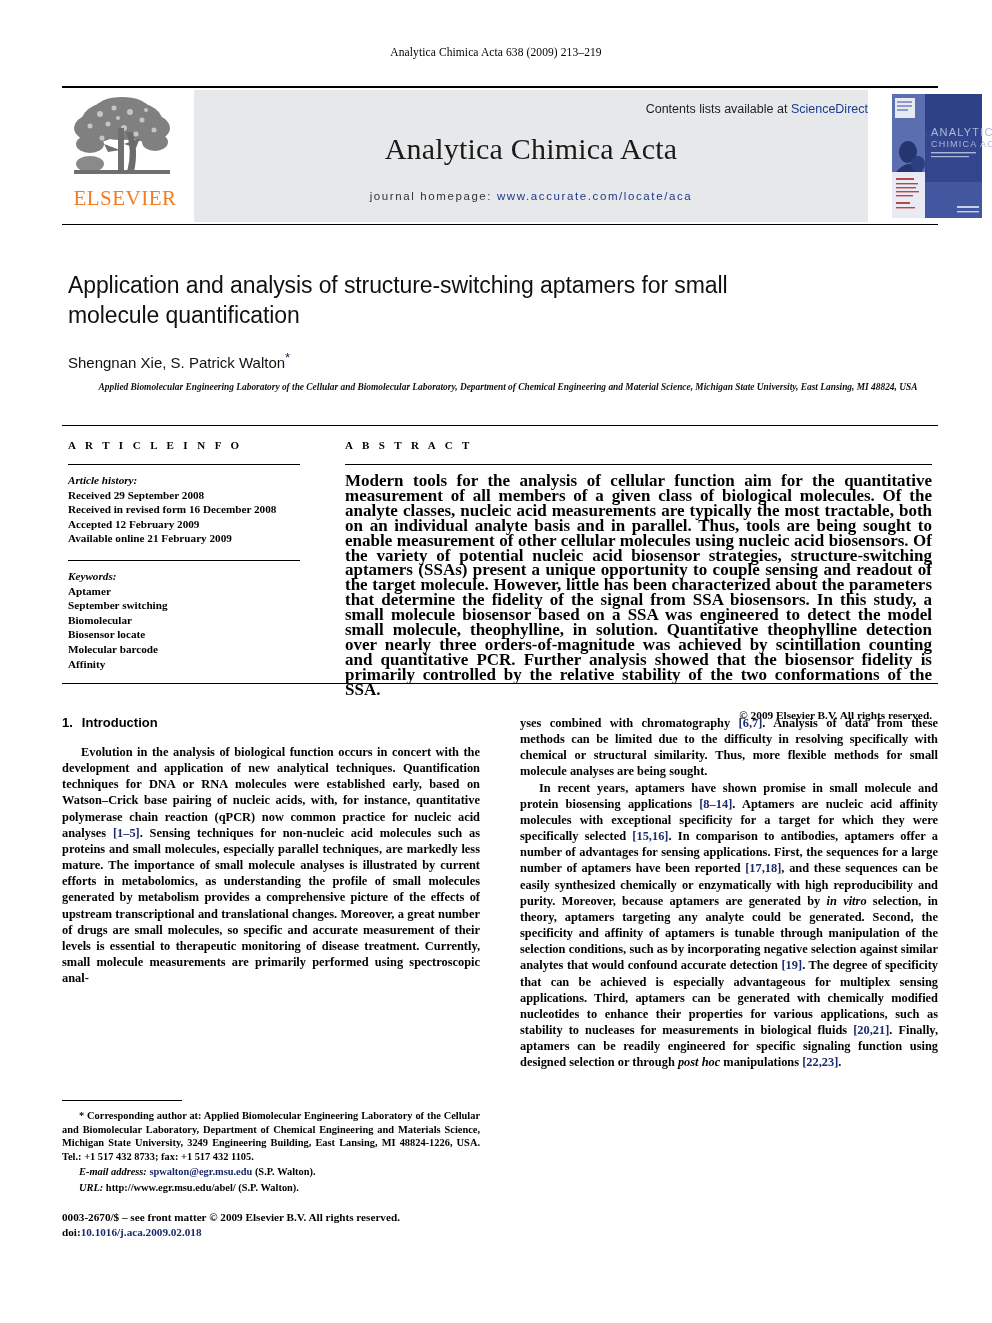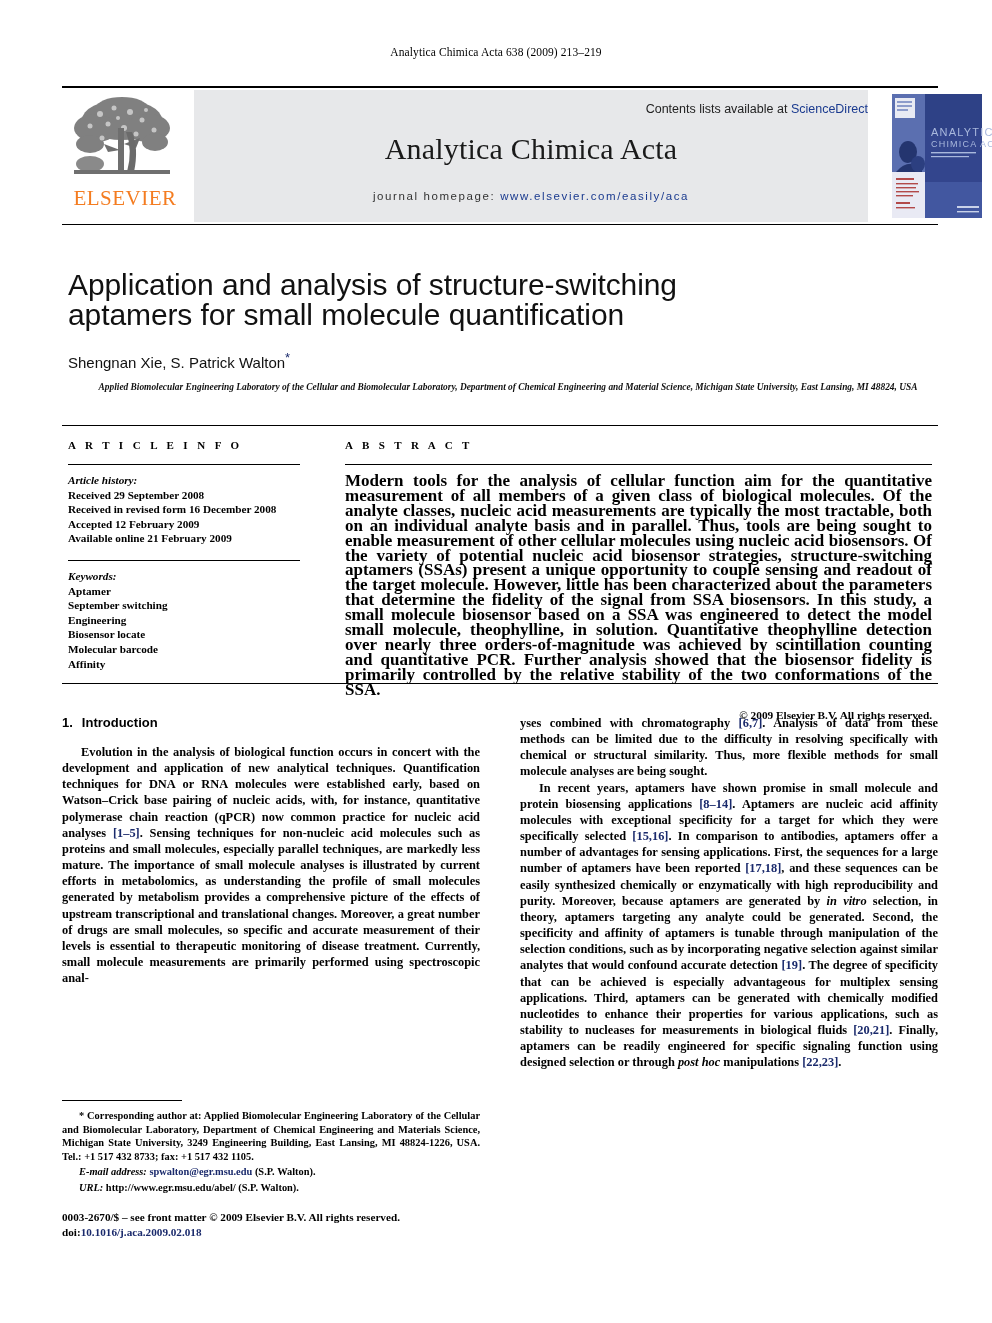--- a/index.html
+++ b/index.html
@@ -135,21 +135,21 @@
 
   
   .title-block {
     position: absolute;
     left: 68px;
     top: 270px;
     width: 700px;
   }
   .article-title {
     font-family: "Liberation Sans", sans-serif;
-    font-size: 30px;
+    font-size: 23px;
     line-height: 30px;
     font-weight: normal;
     color: #111;
     margin: 0;
     letter-spacing: -0.1px;
   }
   .authors {
     margin-top: 20px;
     font-family: "Liberation Sans", sans-serif;
     font-size: 15px;
@@ -366,21 +366,21 @@
       <div class="elsevier-word">ELSEVIER</div>
     </div>
 
     <div class="journal-band">
       <div class="contents-line">
         <span>Contents lists available at </span><span class="sd">ScienceDirect</span>
       </div>
       <div class="journal-title">Analytica Chimica Acta</div>
       <div class="journal-home">
         <span>journal homepage:</span>
-        <span class="url">www.elsevier.com/easily/aca</span>
+        <span class="url">www.accurate.com/locate/aca</span>
       </div>
     </div>
 
     <div class="cover-thumb">
       <svg width="126" height="132" viewBox="0 0 126 132">
         <rect x="16" y="2" width="94" height="128" fill="#ffffff"></rect>
         <rect x="18" y="4" width="90" height="124" fill="#3a4f96"></rect>
         <rect x="18" y="4" width="33" height="78" fill="#5b6fb0"></rect>
         <rect x="51" y="4" width="57" height="36" fill="#2e4186"></rect>
         <rect x="51" y="40" width="57" height="52" fill="#33458d"></rect>
@@ -437,21 +437,21 @@
         <div>Received 29 September 2008</div>
         <div>Received in revised form 16 December 2008</div>
         <div>Accepted 12 February 2009</div>
         <div>Available online 21 February 2009</div>
       </div>
       <div class="kw-rule"></div>
       <div class="info-group">
         <div class="lab">Keywords:</div>
         <div>Aptamer</div>
         <div>September switching</div>
-        <div>Engineering</div>
+        <div>Biomolecular</div>
         <div>Biosensor locate</div>
         <div>Molecular barcode</div>
         <div>Affinity</div>
       </div>
     </div>
 
     <div class="col-abs">
       <div class="sec-head">A B S T R A C T</div>
       <div class="hair-abs"></div>
       <div class="abstract-body">Modern tools for the analysis of cellular function aim for the quantitative measurement of all members of a given class of biological molecules. Of the analyte classes, nucleic acid measurements are typically the most tractable, both on an individual analyte basis and in parallel. Thus, tools are being sought to enable measurement of other cellular molecules using nucleic acid biosensors. Of the variety of potential nucleic acid biosensor strategies, structure-switching aptamers (SSAs) present a unique opportunity to couple sensing and readout of the target molecule. However, little has been characterized about the parameters that determine the fidelity of the signal from SSA biosensors. In this study, a small molecule biosensor based on a SSA was engineered to detect the model small molecule, theophylline, in solution. Quantitative theophylline detection over nearly three orders-of-magnitude was achieved by scintillation counting and quantitative PCR. Further analysis showed that the biosensor fidelity is primarily controlled by the relative stability of the two conformations of the SSA.</div>

